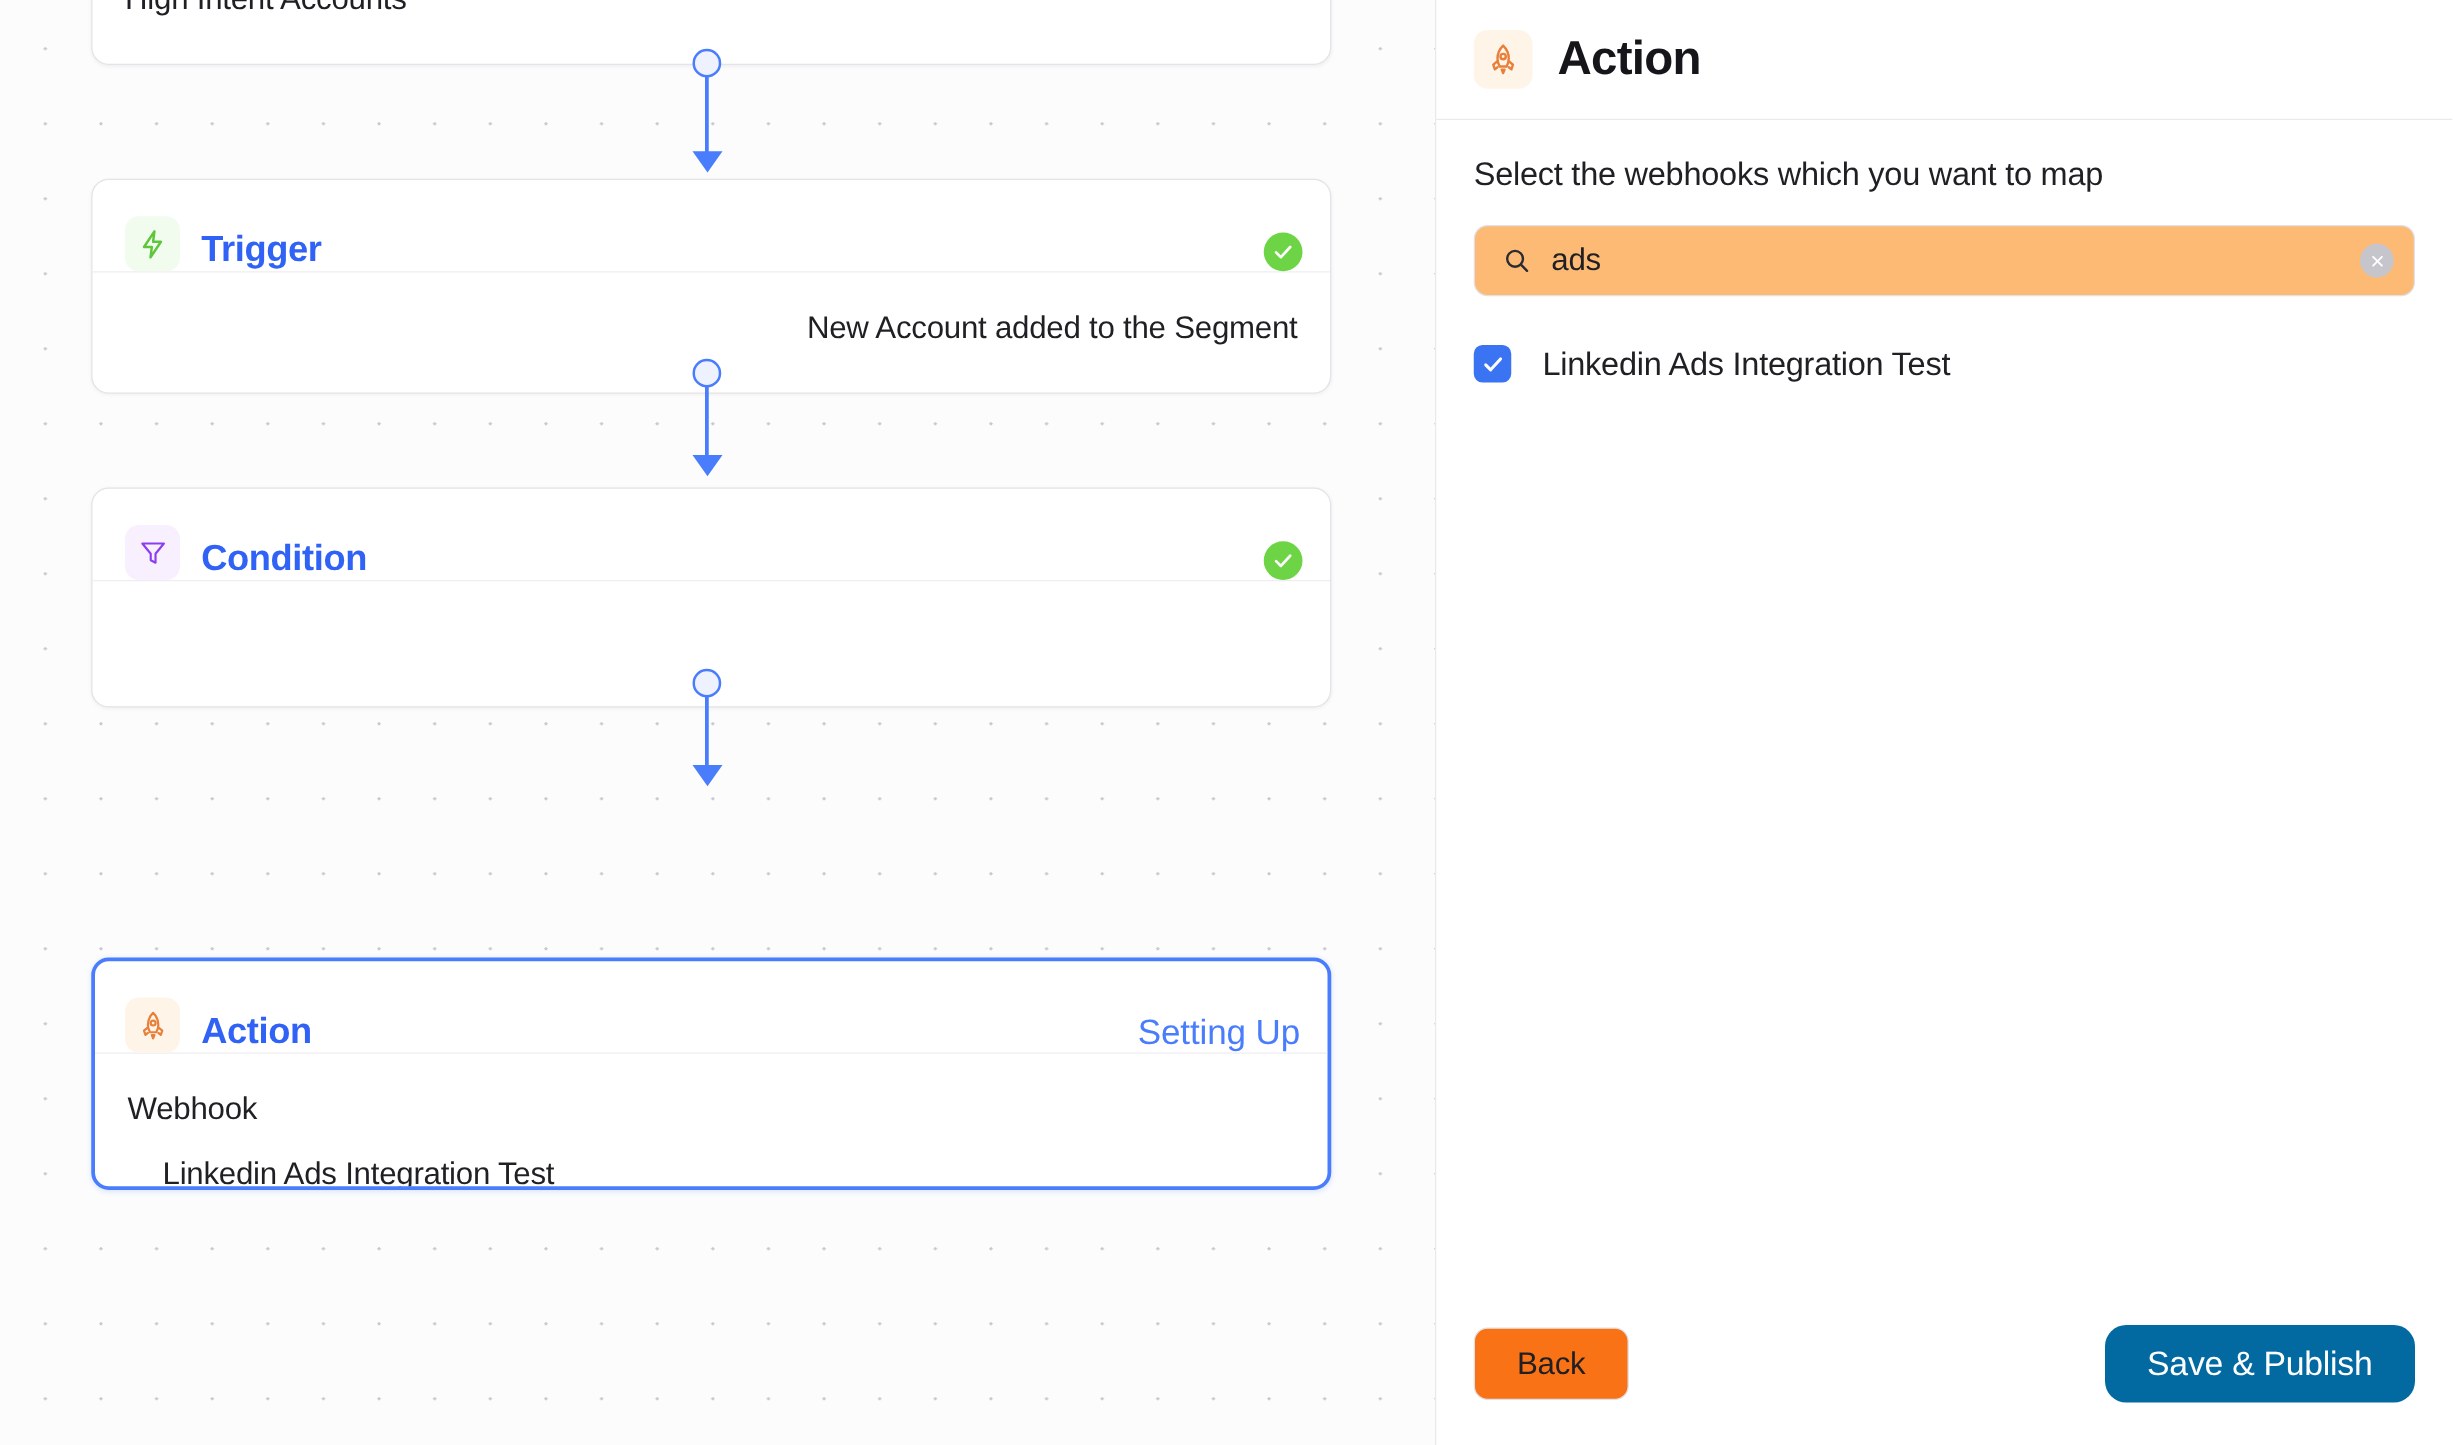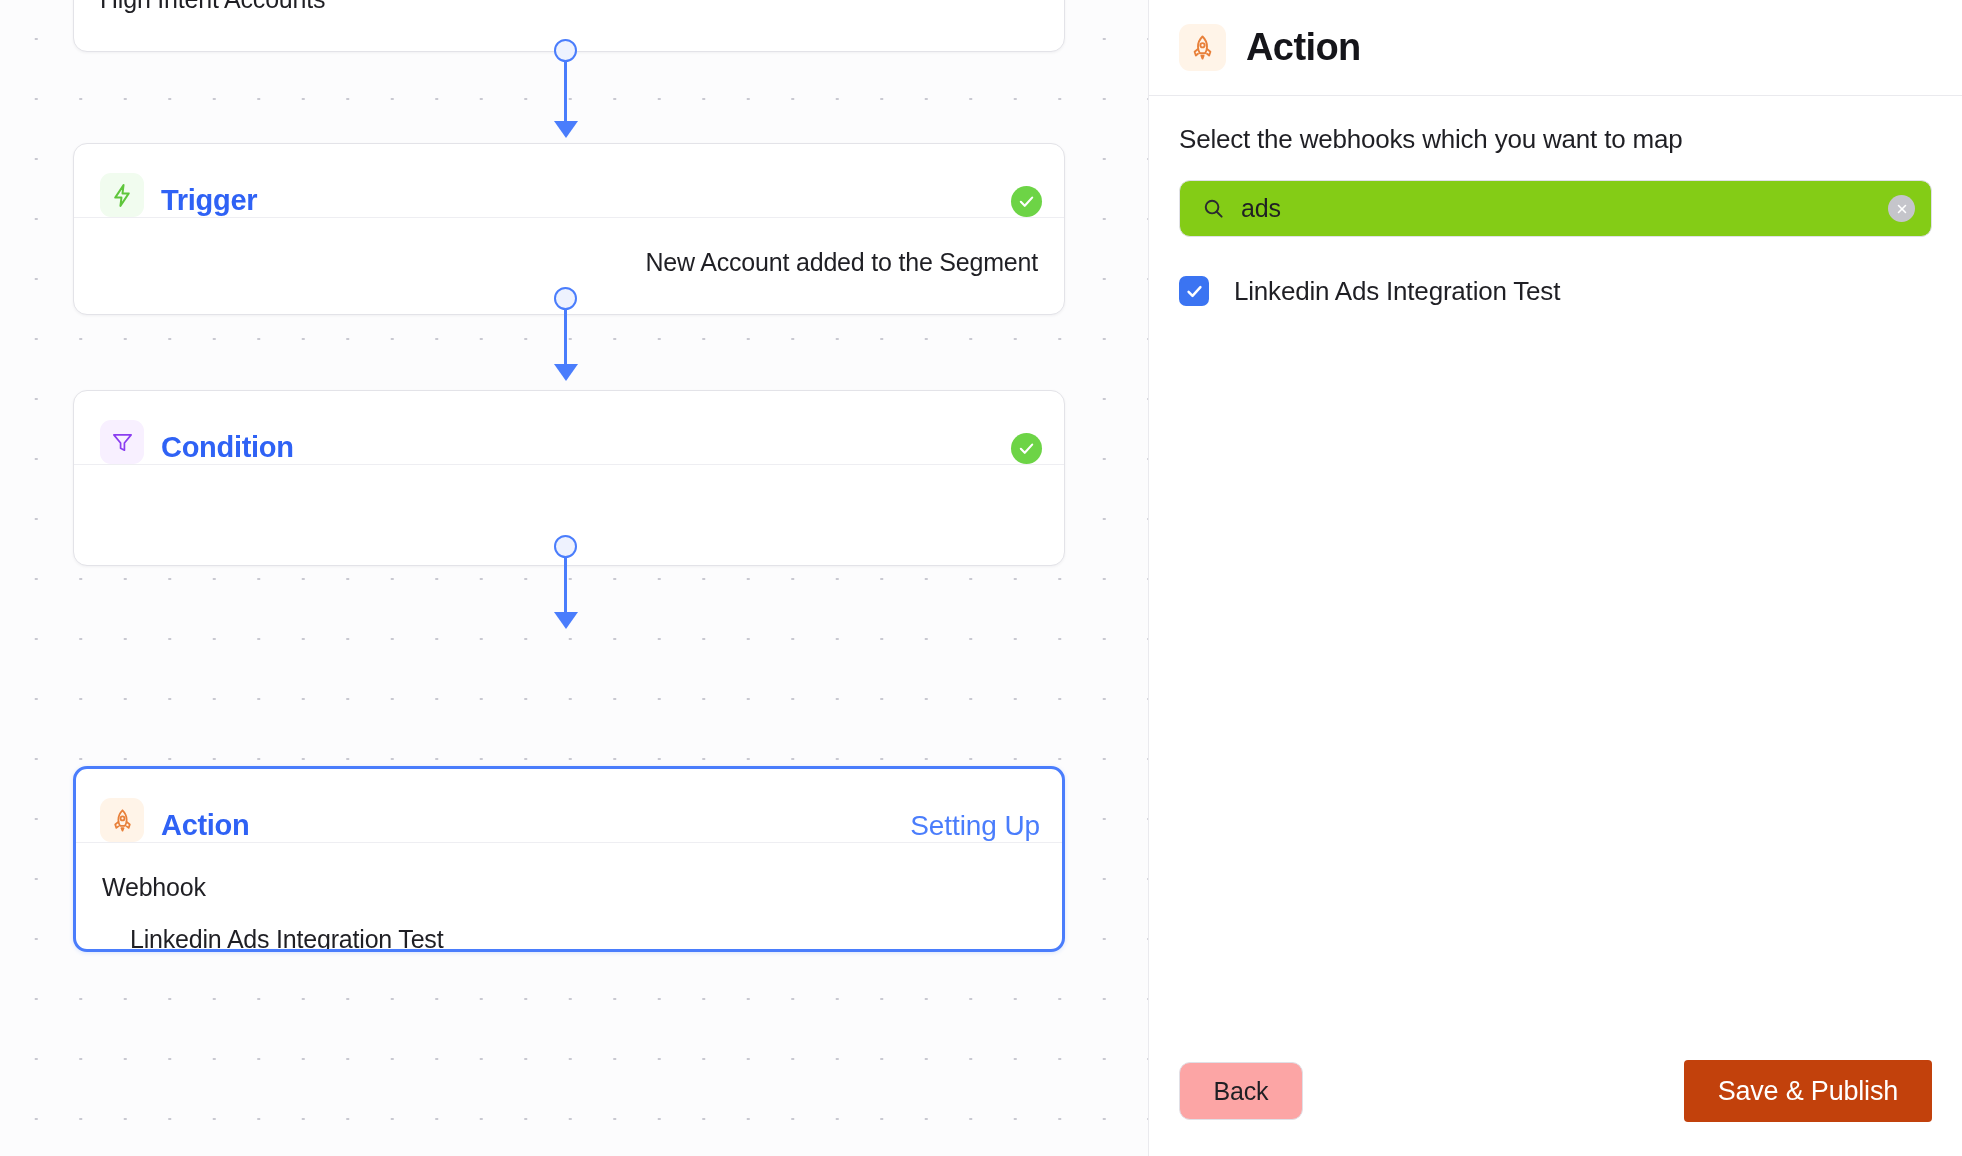--- a/index.html
+++ b/index.html
@@ -210,21 +210,21 @@
   }
 
   .search-box {
     margin-top: 25px;
     height: 57px;
     border: 1px solid #e0e0e6;
     border-radius: 11px;
     display: flex;
     align-items: center;
     padding: 0 16px 0 22px;
-    background: #84cc16;
+    background: #fdba74;
   }
   .search-value {
     margin-left: 16px;
     font-size: 25px;
     color: #1f1f24;
     letter-spacing: -0.2px;
     flex: 1 1 auto;
   }
   .clear-btn {
     width: 27px; height: 27px;
@@ -268,34 +268,34 @@
     padding: 0 30px 34px 30px;
     display: flex;
     align-items: center;
   }
   .btn-back {
     height: 58px;
     min-width: 124px;
     padding: 0 26px;
     border: 1px solid #e0e0e6;
     border-radius: 11px;
-    background: #fca5a5;
+    background: #f97316;
     font-size: 25px;
     color: #1f1f24;
     letter-spacing: -0.2px;
     font-family: "Liberation Sans", sans-serif;
     cursor: pointer;
   }
   .btn-publish {
     margin-left: auto;
     height: 62px;
     padding: 0 34px;
     border: none;
-    border-radius: 4px;
-    background: #c2410c;
+    border-radius: 17px;
+    background: #0369a1;
     color: #ffffff;
     font-size: 27px;
     letter-spacing: -0.2px;
     font-family: "Liberation Sans", sans-serif;
     cursor: pointer;
   }
 </style>
 </head>
 <body>
 

